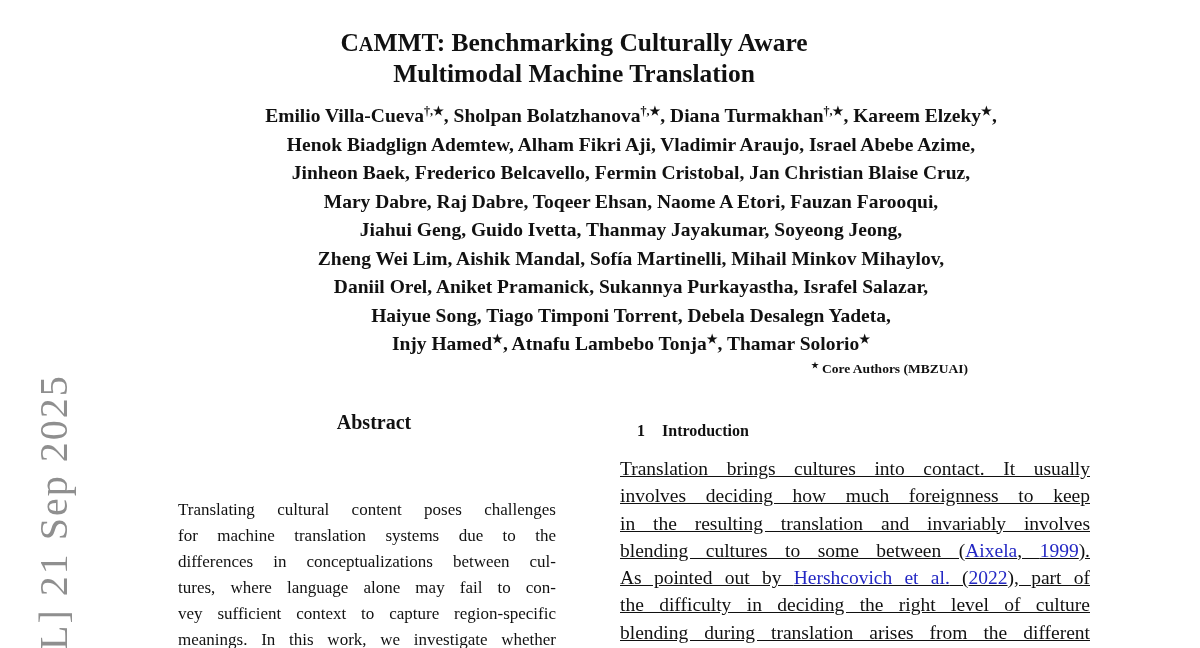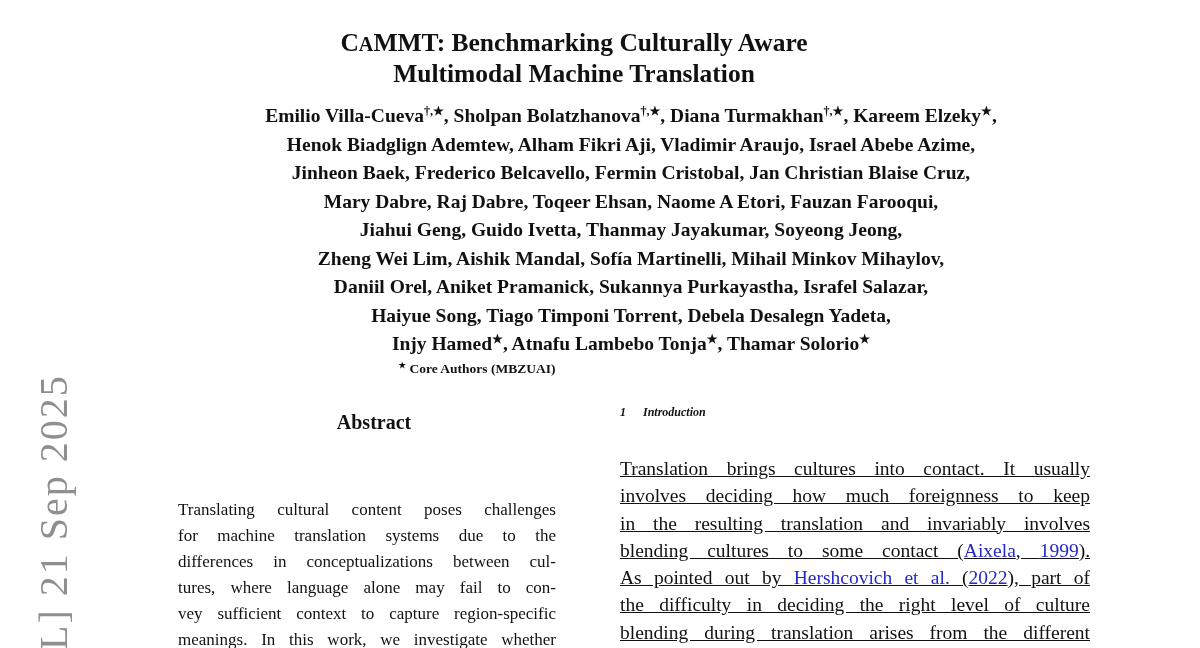--- a/index.html
+++ b/index.html
@@ -25,34 +25,34 @@
   }
   .sc{font-size:79%;}
   .authors{
     position:absolute;top:102px;left:0;width:1200px;text-align:center;
     font-weight:bold;font-size:19.5px;line-height:28.5px;padding-left:31px;
   }
   .sup{
     font-size:62%;vertical-align:super;line-height:0;
   }
   .corenote{
-    position:absolute;top:361px;left:0;width:954px;text-align:center;
+    position:absolute;top:361px;left:14px;width:954px;text-align:right;
     font-weight:bold;font-size:13.5px;
   }
   .abs-h{
     position:absolute;left:178px;top:404px;width:378px;margin:7px;
     text-align:center;font-size:20px;font-weight:bold;
   }
   .abs-t{
     position:absolute;left:178px;top:497px;width:378px;
     font-size:17px;line-height:26px;
   }
   .intro-h{
-    position:absolute;left:620px;top:405px;width:470px;margin:0;
-    font-size:12px;font-weight:bold;font-style:italic;
+    position:absolute;left:620px;top:405px;width:470px;margin:17px;
+    font-size:16px;font-weight:bold;
   }
   .secnum{margin-right:17px;}
   .intro-t{
     position:absolute;left:620px;top:455px;width:470px;
     font-size:19.5px;line-height:27.3px;text-decoration:underline;
   }
   .jline{
     text-align:justify;text-align-last:justify;
     -moz-text-align-last:justify;white-space:nowrap;
   }
@@ -90,17 +90,17 @@
     <div class="jline"><span>tures, where language alone may fail to con-</span></div>
     <div class="jline"><span>vey sufficient context to capture region-specific</span></div>
     <div class="jline"><span>meanings. In this work, we investigate whether</span></div>
   </div>
 
 <h2 class="intro-h"><span class="secnum">1</span><span>Introduction</span></h2>
 <div class="intro-t">
     <div class="jline"><span>Translation brings cultures into contact. It usually</span></div>
     <div class="jline"><span>involves deciding how much foreignness to keep</span></div>
     <div class="jline"><span>in the resulting translation and invariably involves</span></div>
-    <div class="jline"><span>blending cultures to some contact (</span><span class="cite">Aixela</span><span>, </span><span class="cite">1999</span><span>).</span></div>
+    <div class="jline"><span>blending cultures to some between (</span><span class="cite">Aixela</span><span>, </span><span class="cite">1999</span><span>).</span></div>
     <div class="jline"><span>As pointed out by </span><span class="cite">Hershcovich et al.</span><span> (</span><span class="cite">2022</span><span>), part of</span></div>
     <div class="jline"><span>the difficulty in deciding the right level of culture</span></div>
     <div class="jline"><span>blending during translation arises from the different</span></div>
   </div>
 
 </body></html>

